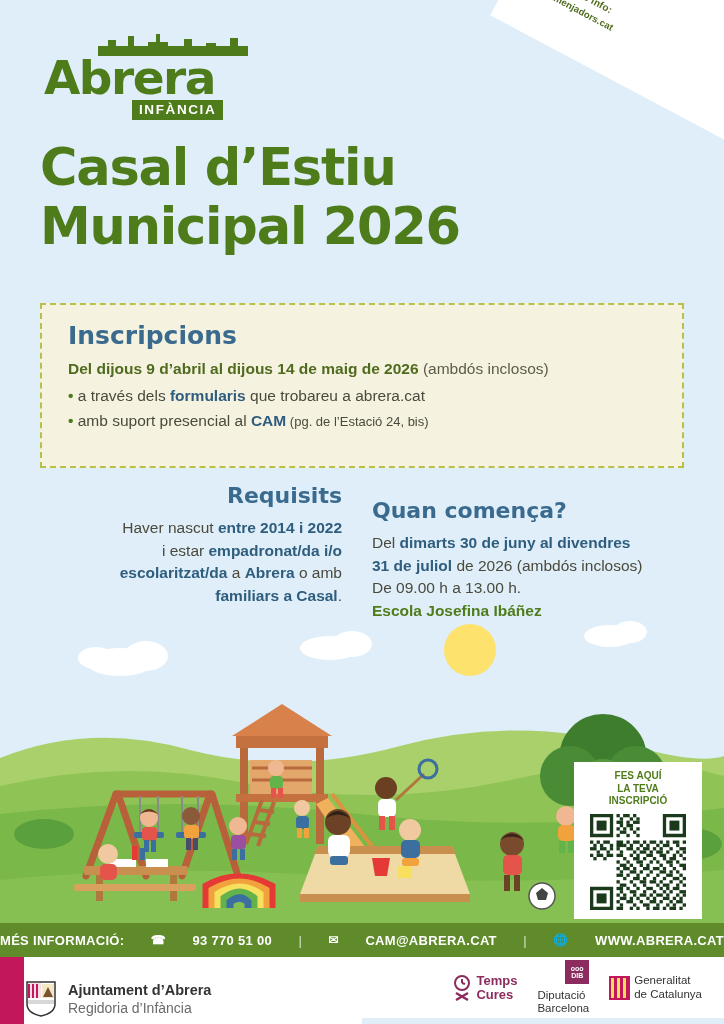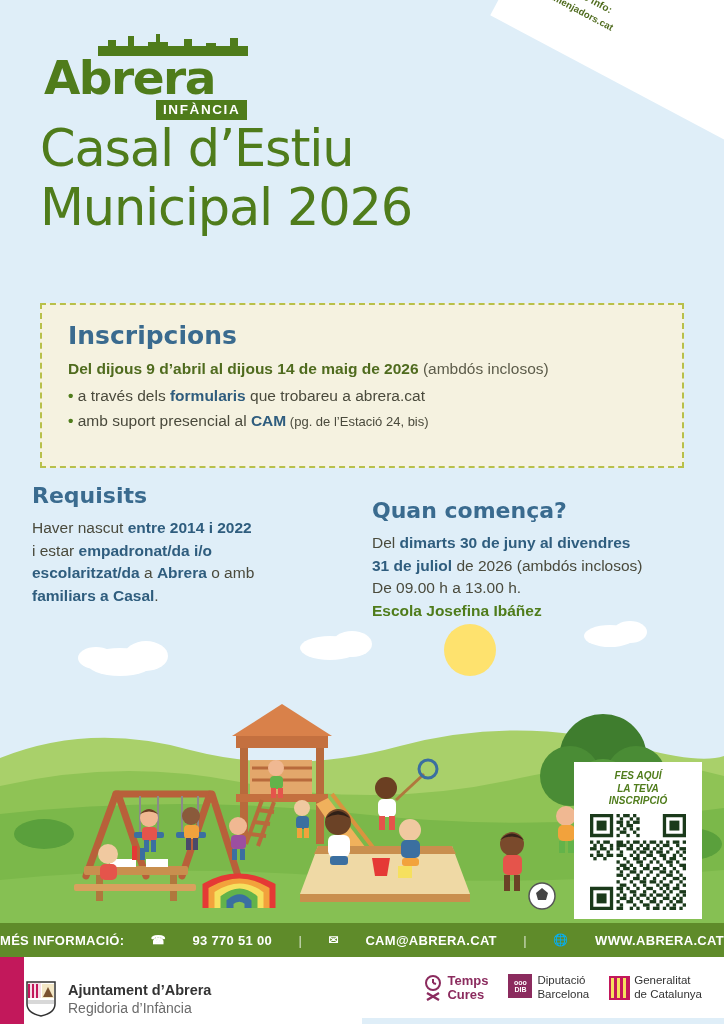--- a/index.html
+++ b/index.html
@@ -56,37 +56,37 @@
   .logo-word {
     font-family: "DejaVu Sans", sans-serif;
     font-weight: bold;
     font-size: 47px;
     letter-spacing: -1.5px;
     color: #4f7c1b;
     line-height: .92;
   }
   .logo-sub {
     margin-top: 1px;
-    margin-left: 112px;
+    margin-left: 88px;
     background: #4f7c1b;
     color: #ffffff;
     display: inline-block;
     font-size: 13.5px;
     font-weight: bold;
     letter-spacing: 1.6px;
     padding: 2px 7px 3px 7px;
   }
 
   
   .headline {
     position: absolute;
-    top: 120px; left: 40px;
+    top: 139px; left: 40px;
     color: #4f7c1b;
     font-family: "DejaVu Sans", sans-serif;
-    font-weight: normal;
+    font-weight: bold;
     font-size: 51px;
     line-height: 1.15;
     letter-spacing: -1.2px;
   }
 
   
   .insc-box {
     position: absolute;
     left: 40px; top: 303px;
     width: 644px; height: 165px;
@@ -115,21 +115,21 @@
   }
   .insc-li .dot { color: #4f7c1b; font-weight: bold; }
   .insc-li b { color: #2f5d7e; }
   .insc-li .small { font-size: 13px; }
 
   
   .col {
     position: absolute;
     top: 483px;
   }
-  .col-left { left: 32px; width: 310px; }
+  .col-left { left: 32px; width: 310px; text-align: right; }
   .col-right { left: 372px; width: 320px; margin-top: 15px; }
   .col-title {
     color: #3a6b8f;
     font-family: "DejaVu Sans", sans-serif;
     font-weight: bold;
     font-size: 22px;
     margin-bottom: 9px;
   }
   .col-body {
     font-size: 15.5px;
@@ -148,21 +148,20 @@
   }
 
   
   .qr-card {
     position: absolute;
     right: 22px; top: 762px;
     width: 128px;
     background: #ffffff;
     padding: 8px 8px 9px 8px;
     text-align: center;
-    font-style: italic;
   }
   .qr-card .cap {
     color: #4f7c1b;
     font-weight: bold;
     font-size: 10px;
     line-height: 1.25;
     margin-bottom: 6px;
   }
   .qr-img { width: 96px; height: 96px; display: block; margin: 0 auto; }
 
@@ -205,21 +204,21 @@
   }
   .foot-sub { font-size: 14px; color: #6b6b6b; }
   .footer-right {
     width: 362px; height: 61px;
     background: #ffffff;
     display: flex; align-items: center; justify-content: flex-end;
     gap: 20px; padding-right: 22px;
   }
   .logo-tc { display: flex; align-items: center; gap: 4px; }
   .logo-tc .txt { font-size: 13px; font-weight: bold; color: #8b2b5e; line-height: 1.05; }
-  .logo-dib { display: flex; align-items: flex-start; gap: 5px; }
+  .logo-dib { display: flex; align-items: flex-end; gap: 5px; flex-direction: column; }
   .dib-mark {
     width: 24px; height: 24px; background: #8b2b5e; color: #fff;
     font-size: 7px; font-weight: bold; display: flex; align-items: center;
     justify-content: center; text-align: center; line-height: 1;
   }
   .dib-txt { font-size: 11.5px; color: #333; line-height: 1.15; }
   .logo-gen { display: flex; align-items: center; gap: 4px; }
   .gen-mark { width: 21px; height: 24px; }
   .gen-txt { font-size: 11.5px; color: #333; line-height: 1.15; }
 

